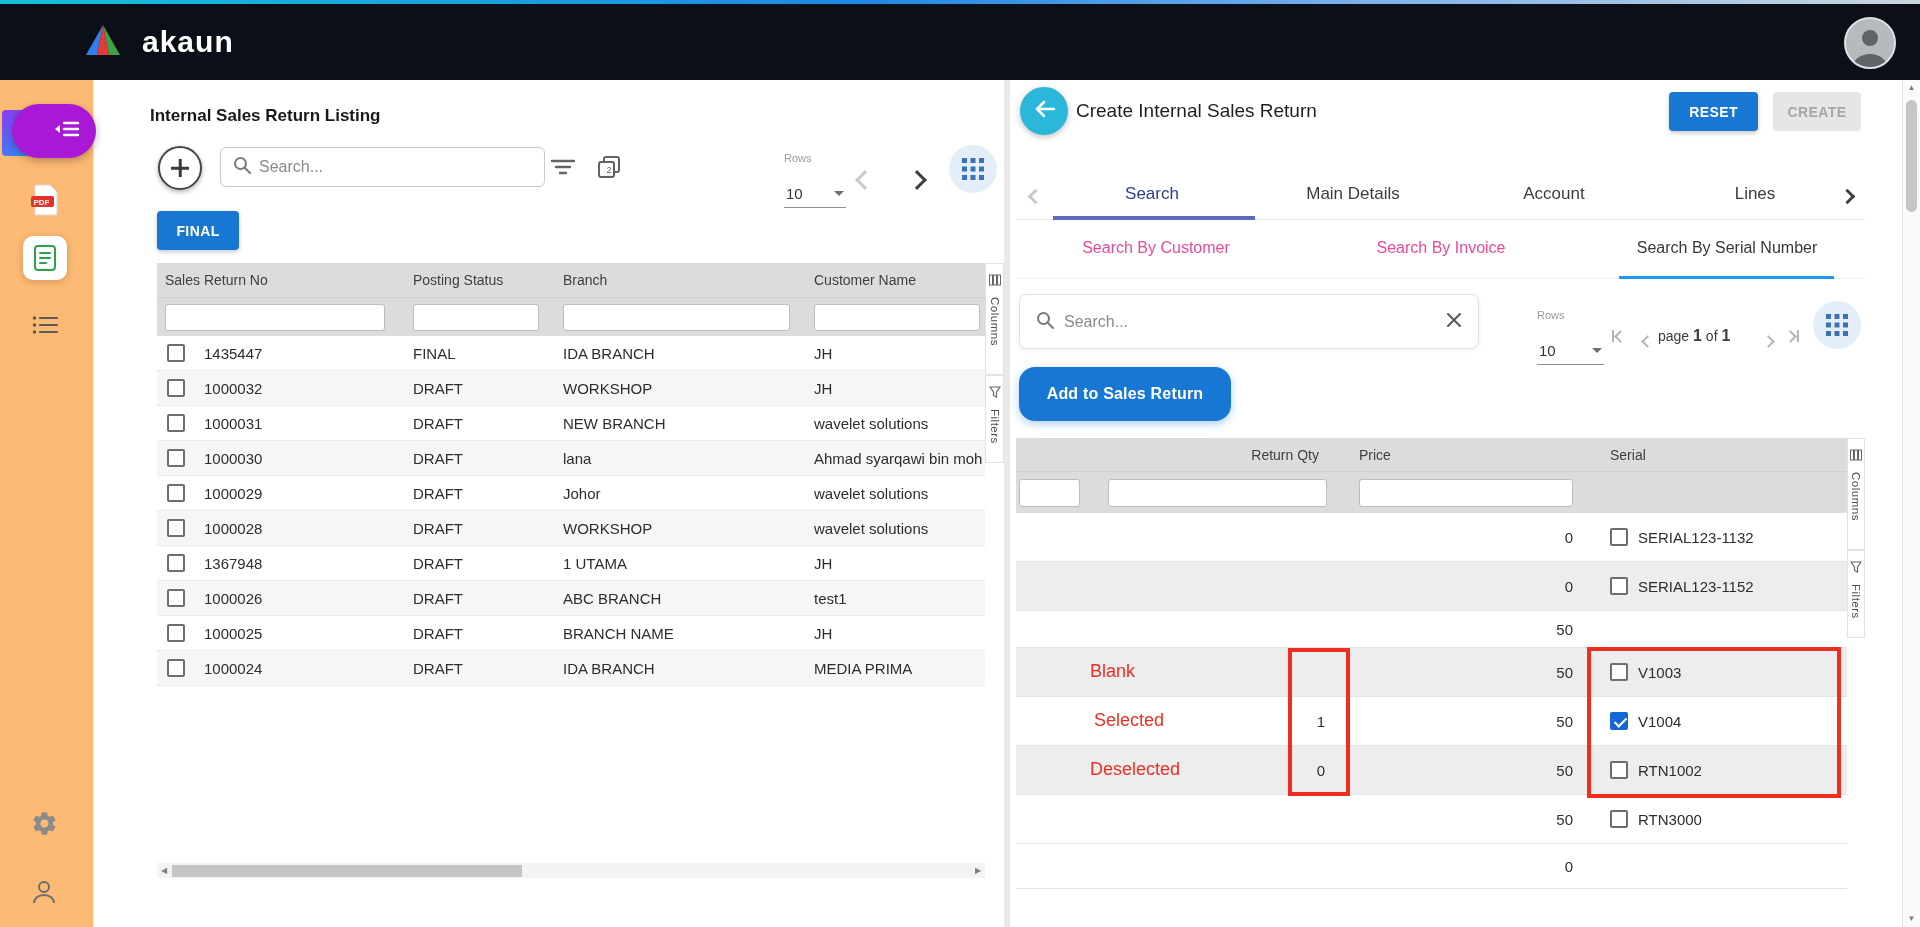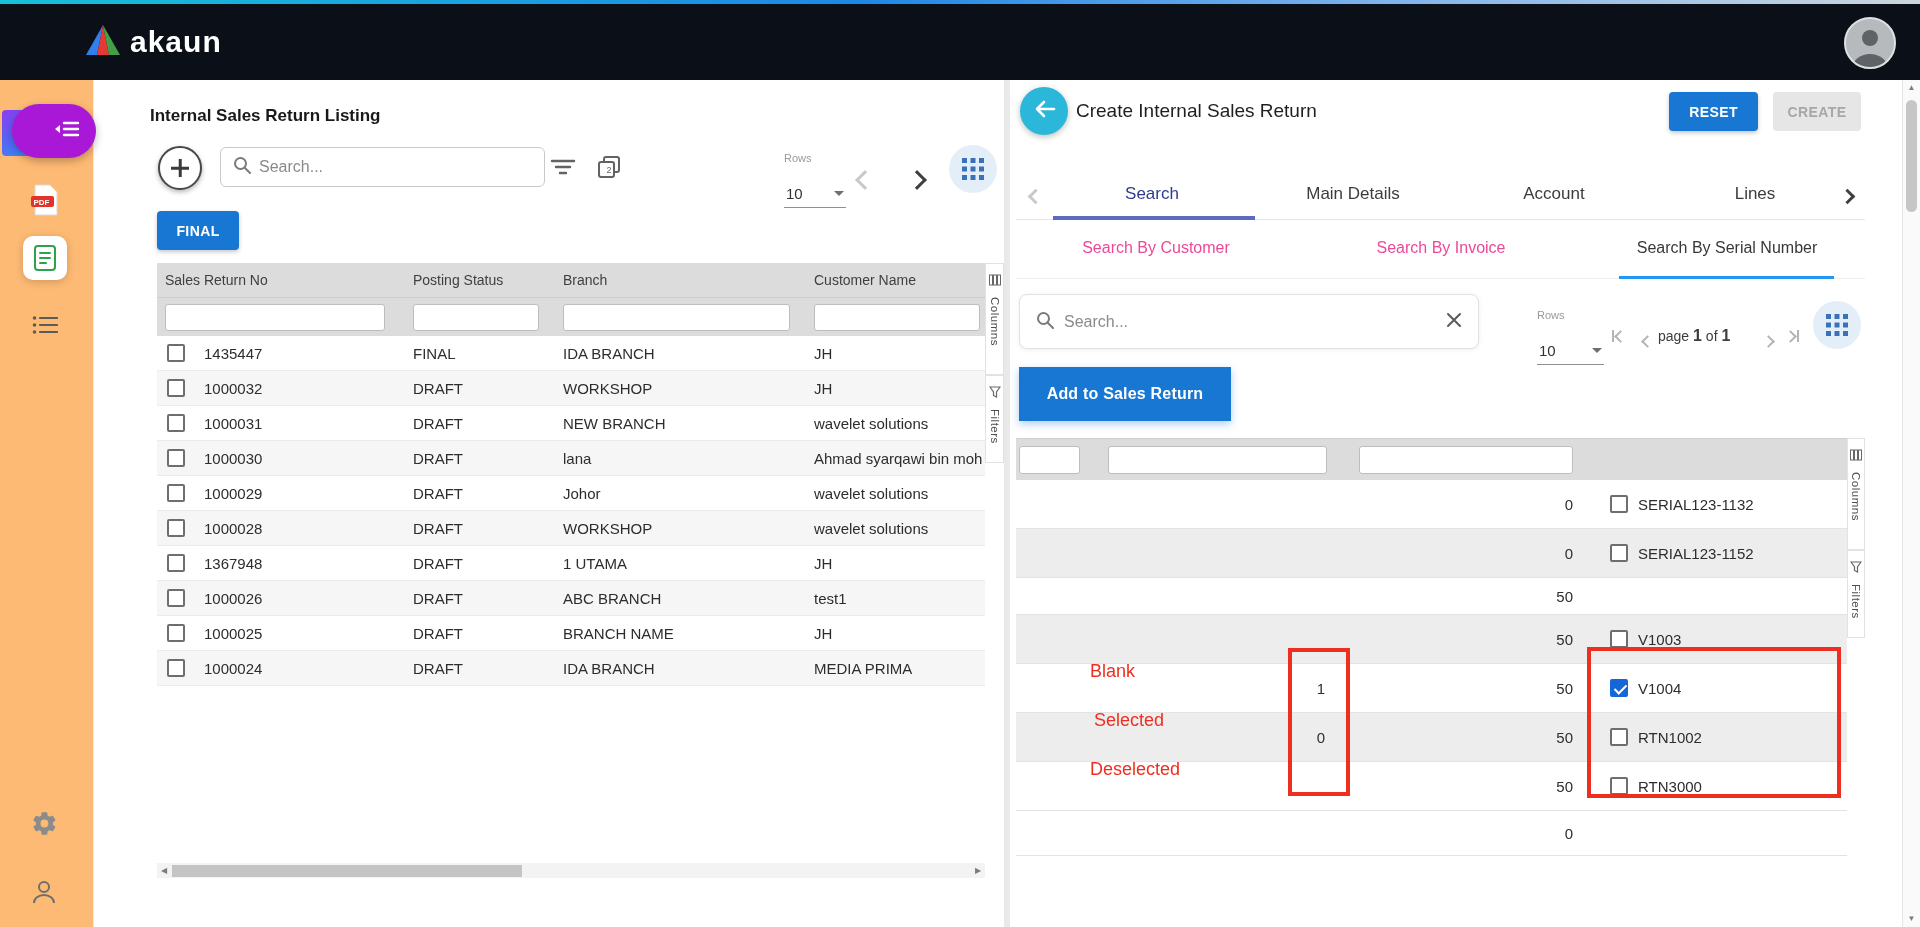--- a/index.html
+++ b/index.html
@@ -4,21 +4,21 @@
 <style>
   *{margin:0;padding:0;box-sizing:border-box}
   html,body{width:1920px;height:927px}
   body{font-family:"Liberation Sans","DejaVu Sans",sans-serif;background:#fff;overflow:hidden;color:#2f2f2f}
   .screen{position:relative;width:1920px;height:927px;background:#fff;overflow:hidden}
 
   
   .topline{position:absolute;left:0;top:0;width:1920px;height:4px;
     background:linear-gradient(90deg,#17c0d8 0%,#1e88e5 45%,#7fb3ec 72%,#ccd6dd 100%)}
   .topbar{position:absolute;left:0;top:4px;width:1920px;height:76px;background:#0b0f18;display:flex;align-items:center}
-  .brand{display:flex;align-items:center;gap:10px;margin-left:86px}
+  .brand{display:flex;align-items:center;gap:22px;margin-left:86px}
   .brand-name{color:#fff;font-size:30px;font-weight:700;letter-spacing:1px}
   .avatar{position:absolute;right:24px;top:13px;width:52px;height:52px;border-radius:50%;background:#b7babd;
     border:2px solid #dde1e4;overflow:hidden;display:flex;align-items:flex-end;justify-content:center}
 
   
   .sidebar{position:absolute;left:0;top:80px;width:94px;height:847px;background:#fdba74;border-right:1px solid #ececec}
   .logo-tile{position:absolute;left:2px;top:30px;width:46px;height:46px;border-radius:4px;
     background:linear-gradient(150deg,#8d3cf0,#4f6ef7 55%,#2f9cf5);color:#fff;font-size:11px;
     display:flex;align-items:center;justify-content:center}
   .side-pill{position:absolute;left:12px;top:24px;width:84px;height:54px;border-radius:27px;background:#a818d6;
@@ -116,21 +116,21 @@
   .rp-search{position:absolute;left:3px;top:214px;width:460px;height:55px;border:1px solid #e2e2e2;border-radius:8px;
     background:#fff;box-shadow:0 1px 5px rgba(0,0,0,.07);display:flex;align-items:center;gap:10px;padding:0 16px}
   .rp-rowsel{position:absolute;left:521px;top:229px;width:67px}
   .pg-first{position:absolute;left:596px;top:250px;display:flex;align-items:center;gap:2px}
   .pg-prev{position:absolute;left:627px;top:252px}
   .pg-text{position:absolute;left:642px;top:247px;width:100px;text-align:left;font-size:14px;color:#3d3d3d}
   .pg-text b{font-size:16px}
   .pg-next{position:absolute;left:748px;top:252px}
   .pg-last{position:absolute;left:770px;top:250px;display:flex;align-items:center;gap:2px}
   .rp-apps{position:absolute;left:797px;top:221px}
-  .btn-addsr{position:absolute;left:3px;top:287px;width:212px;height:54px;font-size:16px;font-weight:600;border-radius:0;
+  .btn-addsr{position:absolute;left:3px;top:287px;width:212px;height:54px;font-size:16px;font-weight:600;border-radius:16px;
     background:#1877d2;color:#fff;box-shadow:0 3px 8px rgba(24,119,210,.35);letter-spacing:.2px}
 
   .rtable{position:absolute;left:0;top:358px;width:831px}
   .rthead{height:33px;background:#dcdcdc;display:flex;align-items:center;color:#3f3f3f;font-size:14px}
   .rh0{width:90px}.rh1{width:223px;text-align:right;padding-right:10px}.rh2{width:246px;padding-left:30px}.rh3{flex:1;padding-left:35px}
   .rtfilter{height:42px;background:#dcdcdc;border-top:1px solid #cfcfcf;display:flex;align-items:center}
   .rf0{width:90px}.rf1{width:223px}.rf2{width:246px}.rf3{flex:1}
   .rf0 .flt{margin-left:3px;width:61px;height:28px}
   .rf1 .flt{margin-left:2px;width:219px;height:28px}
   .rf2 .flt{margin-left:30px;width:214px;height:28px}
@@ -502,20 +502,26 @@
           <rect x="17" y="8.5" width="5" height="5" fill="#3a72b9"></rect>
         <rect x="0" y="17" width="5" height="5" fill="#3a72b9"></rect>
           <rect x="8.5" y="17" width="5" height="5" fill="#3a72b9"></rect>
           <rect x="17" y="17" width="5" height="5" fill="#3a72b9"></rect>
       </svg>
     </div>
 
     <div class="btn btn-addsr">Add to Sales Return</div>
 
     <div class="rtable">
+      <div class="rthead">
+        <span class="rh0"></span>
+        <span class="rh1">Return Qty</span>
+        <span class="rh2">Price</span>
+        <span class="rh3">Serial</span>
+      </div>
       <div class="rtfilter">
         <span class="rf0"><input class="flt" style=""></span>
         <span class="rf1"><input class="flt" style=""></span>
         <span class="rf2"><input class="flt" style=""></span>
         <span class="rf3"></span>
       </div>
       <div class="rbody">
         <div class="rrow">
           <span class="rc0"></span>
           <span class="rc1"></span>

